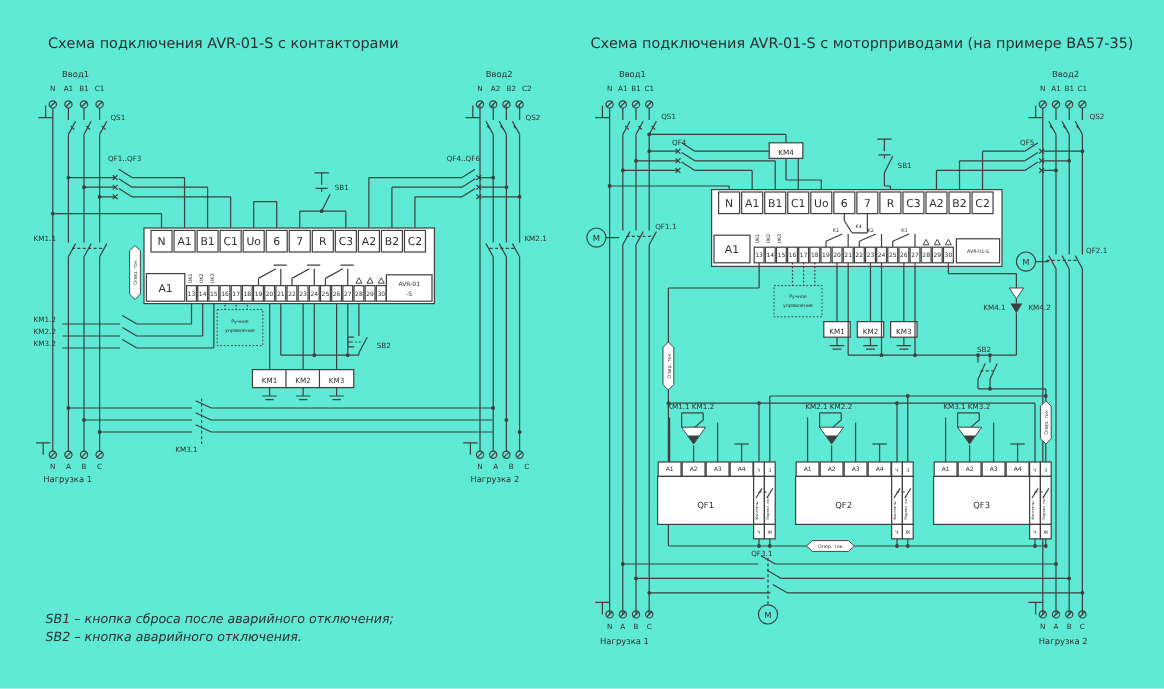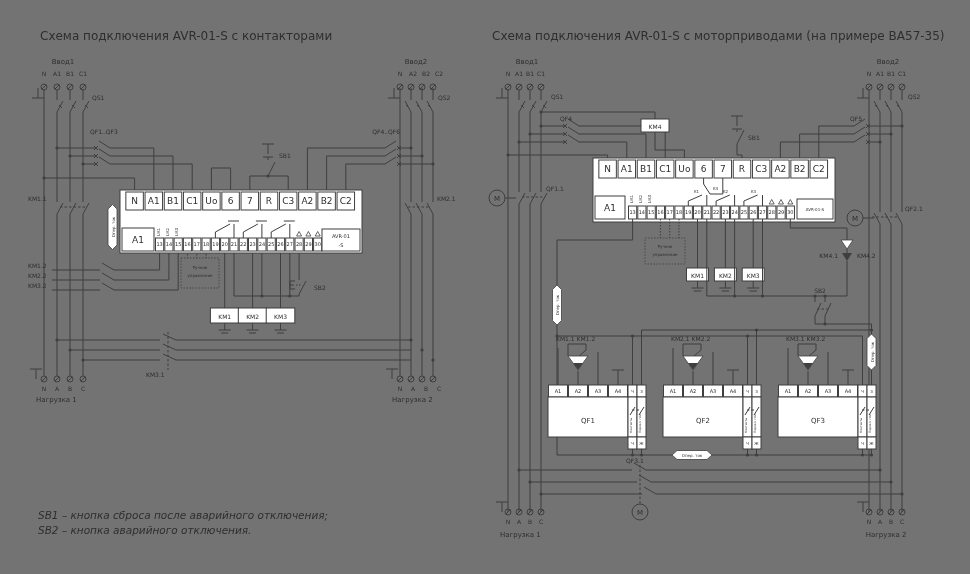--- a/index.html
+++ b/index.html
@@ -1,16 +1,16 @@
 <!DOCTYPE html>
 <html><head>
 <meta charset="utf-8">
 <style>
   html,body{margin:0;padding:0;background:#fff;}
-  #canvas{position:relative;width:970px;height:574px;background:#737373;overflow:hidden;}
+  #canvas{position:relative;width:970px;height:574px;background:#5eead4;overflow:hidden;}
   svg{position:absolute;left:0;top:0;}
   svg text{font-family:"DejaVu Sans",sans-serif;fill:#2e2e2e;}
   .w{stroke:#3f3f3f;stroke-width:1;fill:none;}
   .wd{stroke:#3f3f3f;stroke-width:1;fill:none;stroke-dasharray:2.5 2;}
   .wp{stroke:#3f3f3f;stroke-width:1;fill:none;stroke-dasharray:1.5 1.5;}
   .sym{stroke:#3f3f3f;stroke-width:1;fill:none;}
   .box{fill:#fff;stroke:#3f3f3f;stroke-width:1;}
   .dboxx{fill:none;stroke:#3f3f3f;stroke-width:0.8;stroke-dasharray:1.5 1.5;}
   .hex{fill:#fff;stroke:#3f3f3f;stroke-width:0.8;}
   .tri{fill:#fff;stroke:#3f3f3f;stroke-width:0.8;}

